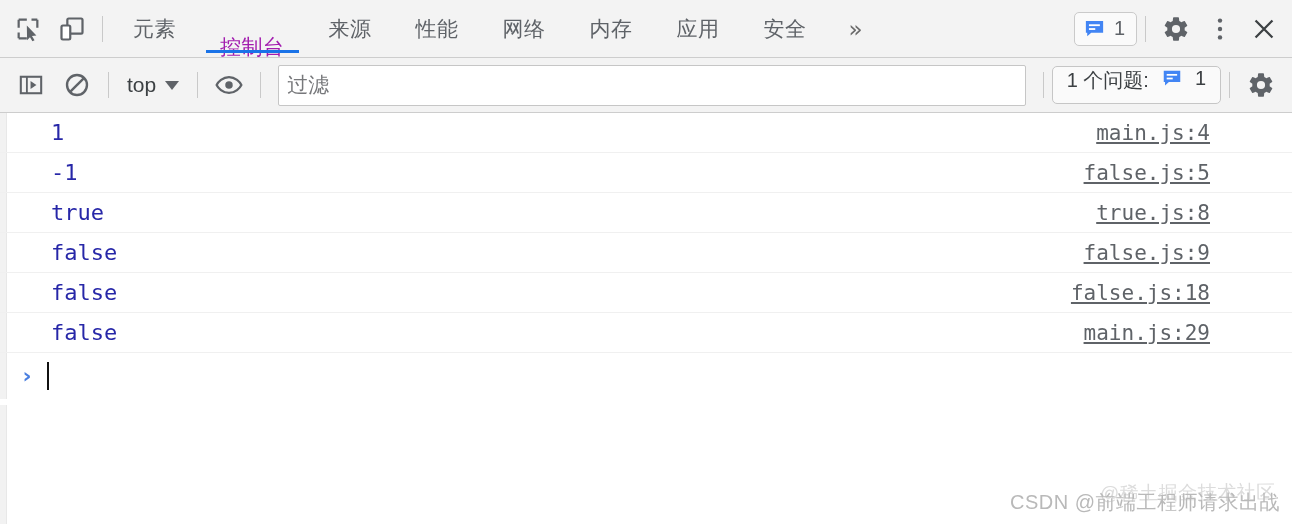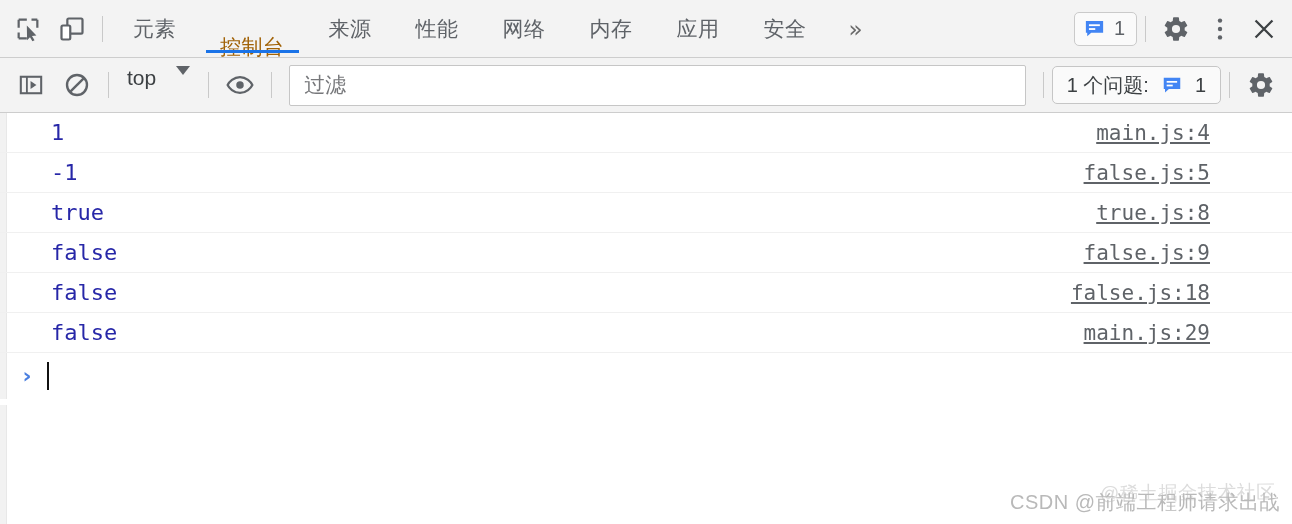--- a/index.html
+++ b/index.html
@@ -59,21 +59,21 @@
     position: relative;
     display: flex;
     align-items: center;
     padding: 0 22px;
     font-size: 21px;
     color: #5f6368;
     white-space: nowrap;
     letter-spacing: 0.5px;
   }
   .tab.active {
-    color: #a16207;
+    color: #a21caf;
     margin-top: 37px;
   }
   .tab.active::after {
     content: "";
     position: absolute;
     left: 8px;
     right: 8px;
     bottom: 0;
     height: 3px;
     background: #1a73e8;
@@ -119,22 +119,22 @@
   .fb-icon-btn {
     width: 46px;
     height: 42px;
     display: flex;
     align-items: center;
     justify-content: center;
     flex: 0 0 auto;
   }
   .ctx-select {
     display: flex;
-    align-items: flex-start;
-    gap: 20px;
+    align-items: center;
+    gap: 9px;
     padding: 0 10px;
     height: 38px;
     flex: 0 0 auto;
   }
   .ctx-label {
     font-size: 21px;
     color: #3c4043;
     font-family: "Liberation Sans", sans-serif;
     white-space: nowrap;
   }
@@ -147,39 +147,38 @@
   }
   .filter-input {
     flex: 1 1 auto;
     height: 41px;
     background: #ffffff;
     border: 1px solid #c6c6c6;
     border-radius: 2px;
     margin: 0 9px;
     display: flex;
     align-items: center;
-    padding: 0 14px;
+    padding: 0 8px;
     box-sizing: border-box;
     min-width: 40px;
   }
   .filter-placeholder {
     font-size: 21px;
     color: #77787b;
   }
   .level-select {
     display: flex;
     align-items: center;
     gap: 10px;
     padding: 0 10px;
     height: 38px;
     flex: 0 0 auto;
   }
   .issues-btn {
     display: flex;
-    align-items: center;
     gap: 12px;
     border: 1px solid #c6c6c6;
     border-radius: 5px;
     background: #fafafa;
     height: 38px;
     padding: 0 14px;
     box-sizing: border-box;
     flex: 0 0 auto;
   }
   .issues-text {

